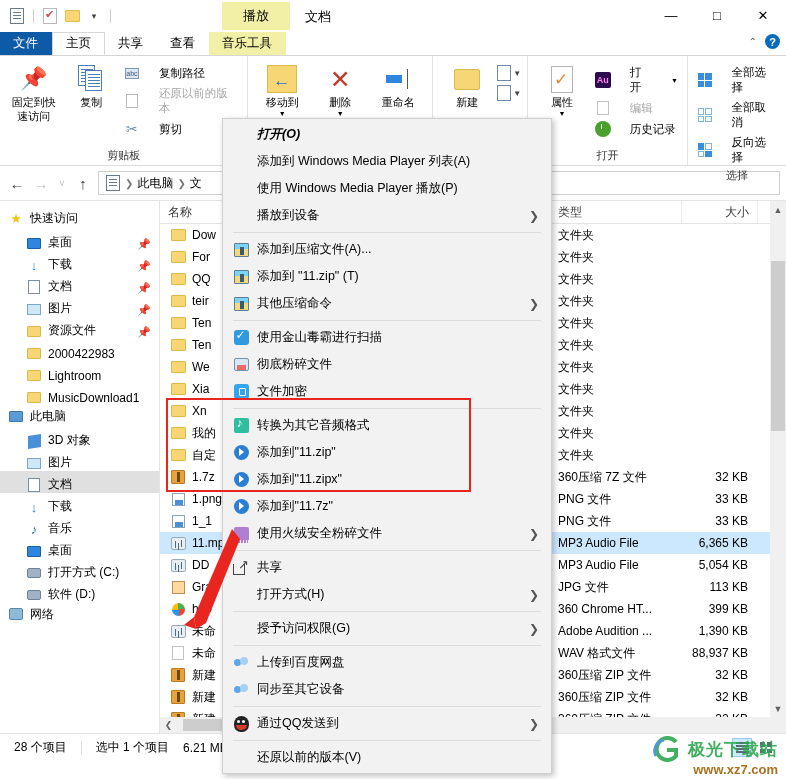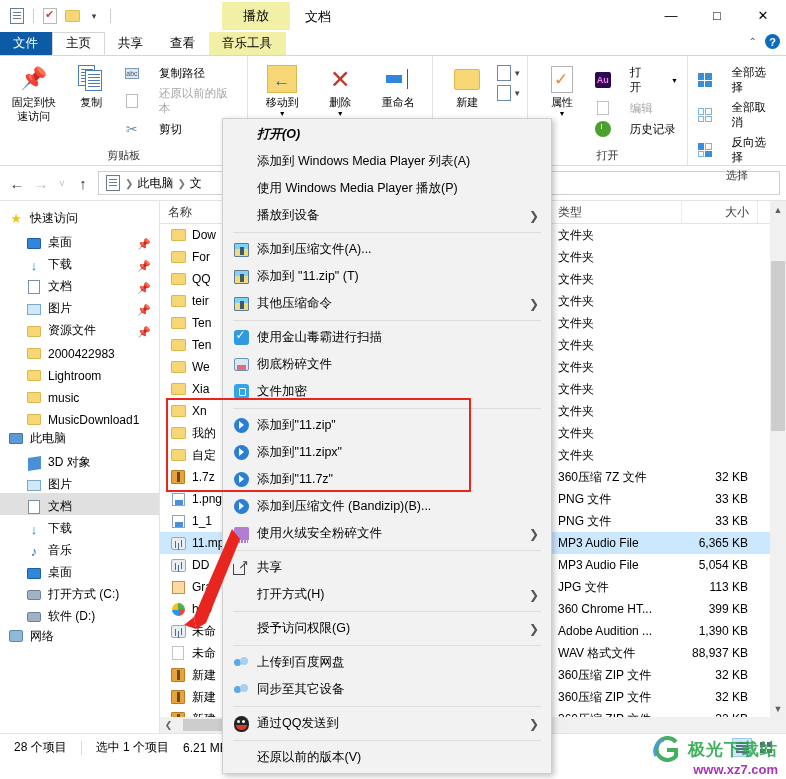--- a/index.html
+++ b/index.html
@@ -268,21 +268,21 @@
   #redbox {
     position:absolute; left:166px; top:398px; width:305px; height:94px;
     border:2.5px solid #e8251f; z-index:60; pointer-events:none;
   }
   
   #redarrow { position:absolute; left:170px; top:525px; z-index:61; pointer-events:none; }
 
   
   #watermark { position:absolute; right:8px; bottom:2px; z-index:70; pointer-events:none; opacity:0.9; }
   .wm-text { font-size:17px; font-weight:bold; color:#2ea84f; letter-spacing:1px; }
-  .wm-url { font-size:13px; font-weight:bold; color:#a21caf; }
+  .wm-url { font-size:13px; font-weight:bold; color:#a16207; }
 </style>
 </head>
 <body>
 
 <div id="titlebar">
   <div class="qat">
     <span class="qat-icon">
         <span class="doc-ico"></span>
       </span>
     <span class="qat-sep"></span>
@@ -552,26 +552,20 @@
         <span class="ni-ico">
           <span class="i-folder"></span>
         </span>
         <span>2000422983</span>
       </div>
       <div class="navitem child">
         <span class="ni-ico">
           <span class="i-folder"></span>
         </span>
         <span>Lightroom</span>
-      </div>
-      <div class="navitem child">
-        <span class="ni-ico">
-          <span class="i-folder"></span>
-        </span>
-        <span>music</span>
       </div>
       <div class="navitem child">
         <span class="ni-ico">
           <span class="i-folder"></span>
         </span>
         <span>MusicDownload1</span>
       </div>
       <div class="navitem root">
         <span class="ni-ico">
           <span class="i-pc"></span>
@@ -984,41 +978,41 @@
     </div>
     <div class="mi">
       <span class="mico">
         <span class="ic-lock"></span>
       </span>
       <span class="mtext">文件加密</span>
     </div>
     <div class="msep"></div>
     <div class="mi">
       <span class="mico">
+        <span class="ic-audio"></span>
+      </span>
+      <span class="mtext">转换为其它音频格式</span>
+    </div>
+    <div class="mi">
+      <span class="mico">
         <span class="ic-bandi"></span>
       </span>
       <span class="mtext">添加到"11.zip"</span>
     </div>
     <div class="mi">
       <span class="mico">
         <span class="ic-bandi"></span>
       </span>
       <span class="mtext">添加到"11.zipx"</span>
     </div>
     <div class="mi">
       <span class="mico">
         <span class="ic-bandi"></span>
       </span>
       <span class="mtext">添加到"11.7z"</span>
-    </div>
-    <div class="mi">
-      <span class="mico">
-        <span class="ic-bandi"></span>
-      </span>
-      <span class="mtext">添加到压缩文件 (Bandizip)(B)...</span>
     </div>
     <div class="mi">
       <span class="mico">
         <span class="ic-huorong"></span>
       </span>
       <span class="mtext">使用火绒安全粉碎文件</span>
       <span class="chev">❯</span>
     </div>
     <div class="msep"></div>
     <div class="mi">

